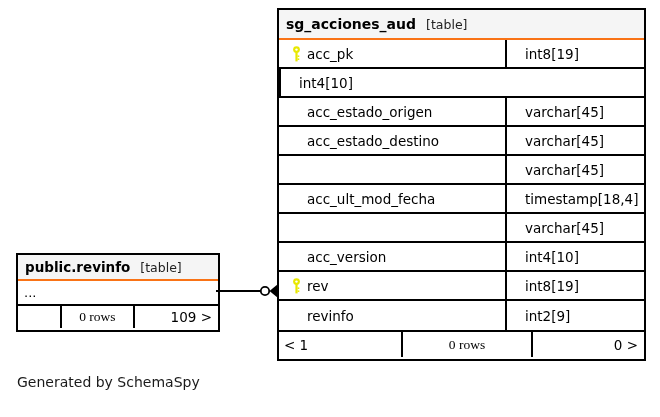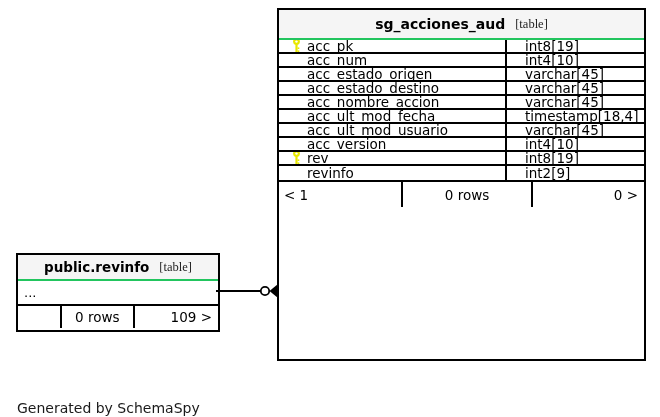--- a/index.html
+++ b/index.html
@@ -20,37 +20,36 @@
   .entity {
     position: absolute;
     border: 2px solid #000000;
     background: #ffffff;
     box-sizing: border-box;
   }
 
   .entity-header {
     display: flex;
     align-items: center;
-    justify-content: center;
+    justify-content: flex-start;
     background: #f5f5f5;
-    border-bottom: 2px solid #22c55e;
+    border-bottom: 2px solid #f97316;
     box-sizing: border-box;
     padding: 0 7px;
     white-space: nowrap;
   }
   .entity-title {
     font-weight: bold;
     font-size: 14px;
     letter-spacing: 0px;
   }
   .entity-kind {
     font-size: 12.5px;
     color: #222222;
     padding-left: 10px;
-    font-family: Liberation Serif, serif;
   }
 
   .rows {
     display: block;
   }
   .row {
     display: flex;
     align-items: stretch;
     border-bottom: 2px solid #000000;
     box-sizing: border-box;
@@ -100,32 +99,32 @@
   }
   .entity-footer .fcell {
     display: flex;
     align-items: center;
     box-sizing: border-box;
     overflow: hidden;
     white-space: nowrap;
   }
   .entity-footer .fcell + .fcell { border-left: 2px solid #000000; }
   .f-left   { justify-content: flex-start; padding-left: 5px; }
-  .f-center { justify-content: center; }
+  .f-center { justify-content: center; font-family: Liberation Serif, serif; }
   .f-right  { justify-content: flex-end; padding-right: 6px; padding-left: 40px; }
 
   
   #table-sg-acciones-aud {
     left: 277px;
     top: 8px;
     width: 369px;
     height: 353px;
   }
   #table-sg-acciones-aud .entity-header { height: 30px; }
-  #table-sg-acciones-aud .row { height: 14px; }
+  #table-sg-acciones-aud .row { height: 29px; }
   #table-sg-acciones-aud .cell-name { width: 226px; min-width: 226px; }
   #table-sg-acciones-aud .cell-type { flex: 1 1 auto; }
   #table-sg-acciones-aud .entity-footer { height: 27px; }
   #table-sg-acciones-aud .entity-footer .fcell:nth-child(1) { width: 122px; }
   #table-sg-acciones-aud .entity-footer .fcell:nth-child(2) { width: 130px; }
   #table-sg-acciones-aud .entity-footer .fcell:nth-child(3) { flex: 1 1 auto; }
 
   
   #table-public-revinfo {
     left: 16px;
@@ -148,21 +147,21 @@
     left: 216px;
     top: 279px;
     width: 64px;
     height: 24px;
   }
 
   
   #generated-caption {
     position: absolute;
     left: 17px;
-    top: 400px;
+    top: 374px;
     font-size: 14px;
     color: #1a1a1a;
     white-space: nowrap;
   }
 </style>
 </head>
 <body>
 
 <div class="entity" id="table-sg-acciones-aud">
 
@@ -183,24 +182,20 @@
             <rect x="5.6" y="9.4" width="1.7" height="1.6" fill="#e8e800"></rect>
             <rect x="5.6" y="12.4" width="1.7" height="1.6" fill="#e8e800"></rect>
           </svg>
         </span>
         <span>acc_pk</span>
       </div>
       <div class="cell-type">int8[19]</div>
     </div>
 
     <div class="row">
-      <div class="cell-name">
-        <span class="keyslot"></span>
-        <span>acc_num</span>
-      </div>
       <div class="cell-type">int4[10]</div>
     </div>
 
     <div class="row">
       <div class="cell-name">
         <span class="keyslot"></span>
         <span>acc_estado_origen</span>
       </div>
       <div class="cell-type">varchar[45]</div>
     </div>
@@ -209,37 +204,35 @@
       <div class="cell-name">
         <span class="keyslot"></span>
         <span>acc_estado_destino</span>
       </div>
       <div class="cell-type">varchar[45]</div>
     </div>
 
     <div class="row">
       <div class="cell-name">
         <span class="keyslot"></span>
-        <span>acc_nombre_accion</span>
       </div>
       <div class="cell-type">varchar[45]</div>
     </div>
 
     <div class="row">
       <div class="cell-name">
         <span class="keyslot"></span>
         <span>acc_ult_mod_fecha</span>
       </div>
       <div class="cell-type">timestamp[18,4]</div>
     </div>
 
     <div class="row">
       <div class="cell-name">
         <span class="keyslot"></span>
-        <span>acc_ult_mod_usuario</span>
       </div>
       <div class="cell-type">varchar[45]</div>
     </div>
 
     <div class="row">
       <div class="cell-name">
         <span class="keyslot"></span>
         <span>acc_version</span>
       </div>
       <div class="cell-type">int4[10]</div>

